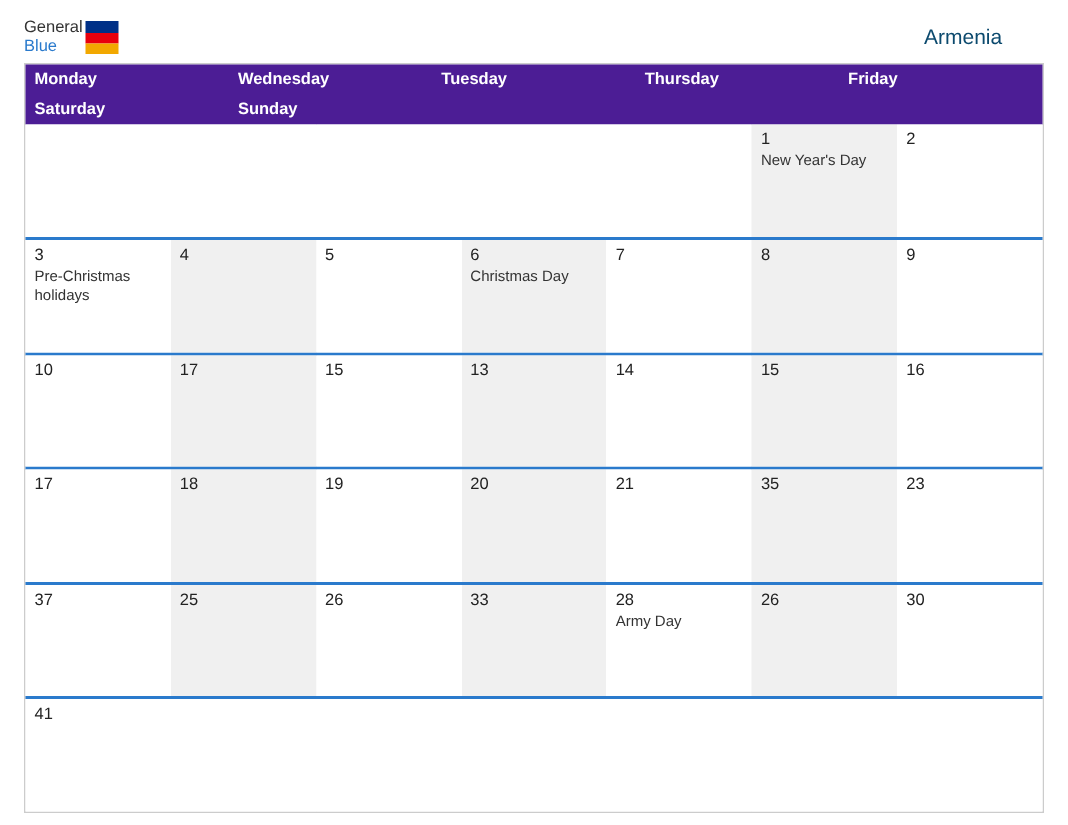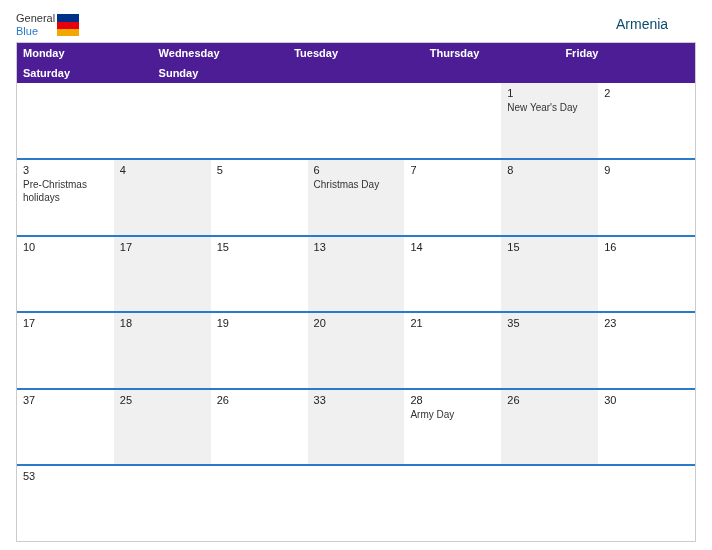--- a/index.html
+++ b/index.html
@@ -245,21 +245,21 @@
           <div class="cal-cell"><span class="day-num">28</span><span class="event">Army Day</span></div>
           <div class="cal-cell shaded">
             <span class="day-num">26</span>
           </div>
           <div class="cal-cell">
             <span class="day-num">30</span>
           </div>
         </div>
         <div class="cal-week last-week">
           <div class="cal-cell">
-            <span class="day-num">53</span>
+            <span class="day-num">41</span>
           </div>
           <div class="cal-cell empty"></div>
           <div class="cal-cell empty"></div>
           <div class="cal-cell empty"></div>
           <div class="cal-cell empty"></div>
           <div class="cal-cell empty"></div>
           <div class="cal-cell empty"></div>
         </div>
       </div>
   </div>

